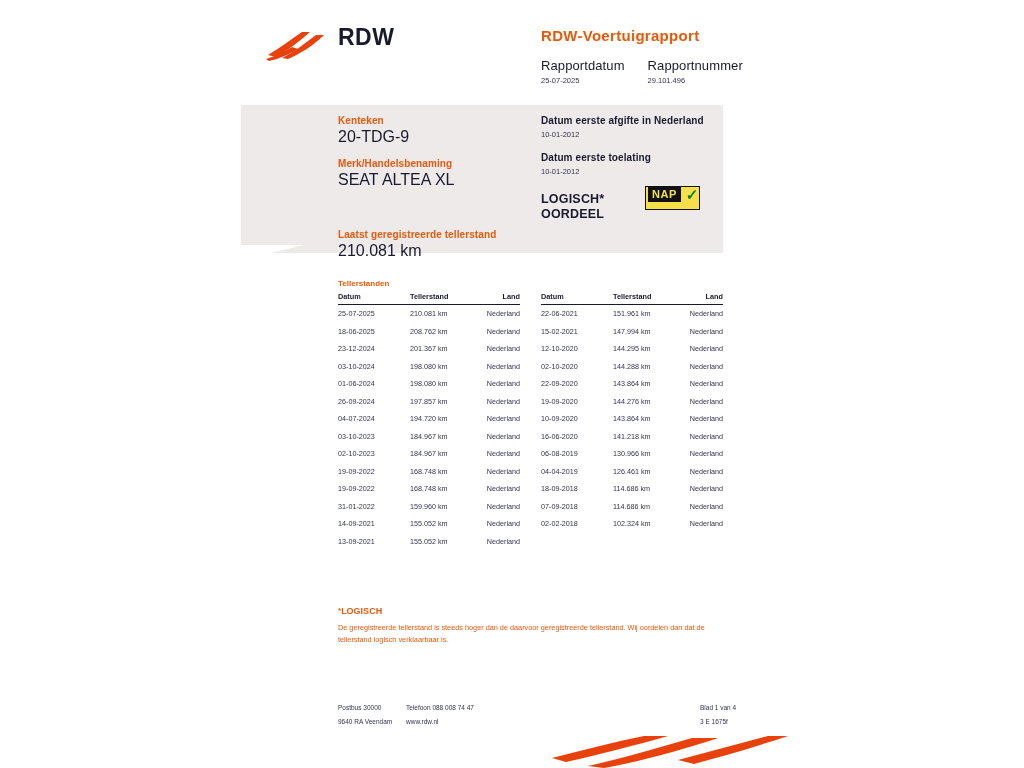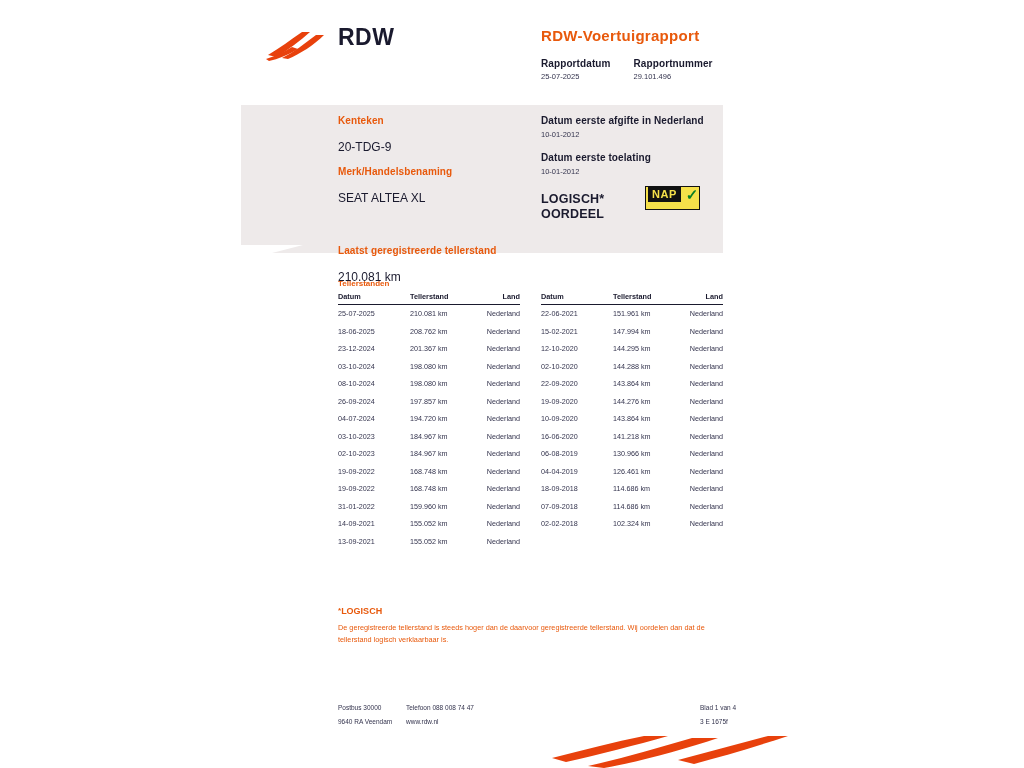--- a/index.html
+++ b/index.html
@@ -46,22 +46,22 @@
     letter-spacing: 0.3px;
   }
   .meta-row {
     position: absolute;
     left: 541px; top: 58px;
     display: flex;
     gap: 23px;
   }
   .meta-block { }
   .meta-label {
-    font-size: 10px;
-    font-weight: bold;
+    font-size: 13px;
+    font-weight: normal;
     color: #1a1a2e;
     letter-spacing: 0.1px;
   }
   .meta-value {
     font-size: 7.5px;
     color: #33334d;
     margin-top: 3px;
   }
 
   
@@ -91,23 +91,23 @@
   .field-label {
     font-size: 10px;
     font-weight: bold;
     color: #e8590c;
     letter-spacing: 0.1px;
   }
   .field-label.dark {
     color: #1a1a2e;
   }
   .field-value-big {
-    font-size: 12px;
-    color: #1a1a2e;
-    margin-top: 14px;
+    font-size: 16px;
+    color: #1a1a2e;
+    margin-top: 2px;
     margin-bottom: 12px;
   }
   .field-value-small {
     font-size: 7.5px;
     color: #33334d;
     margin-top: 4px;
     margin-bottom: 13px;
   }
   .verdict {
     position: absolute;
@@ -302,21 +302,21 @@
           <td class="c-date">23-12-2024</td>
           <td class="c-mile">201.367 km</td>
           <td class="c-land">Nederland</td>
         </tr>
         <tr>
           <td class="c-date">03-10-2024</td>
           <td class="c-mile">198.080 km</td>
           <td class="c-land">Nederland</td>
         </tr>
         <tr>
-          <td class="c-date">08-10-2024</td>
+          <td class="c-date">01-06-2024</td>
           <td class="c-mile">198.080 km</td>
           <td class="c-land">Nederland</td>
         </tr>
         <tr>
           <td class="c-date">26-09-2024</td>
           <td class="c-mile">197.857 km</td>
           <td class="c-land">Nederland</td>
         </tr>
         <tr>
           <td class="c-date">04-07-2024</td>

